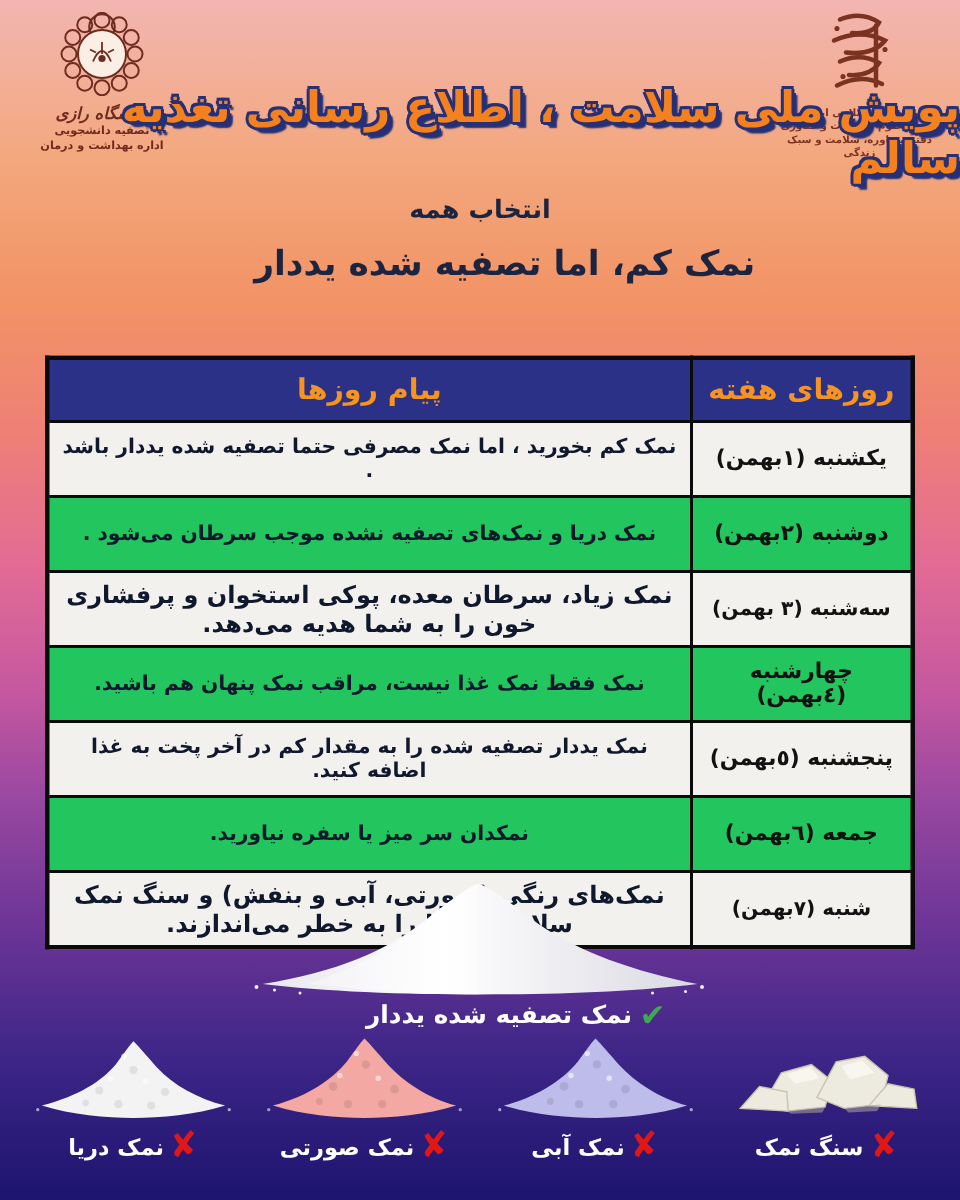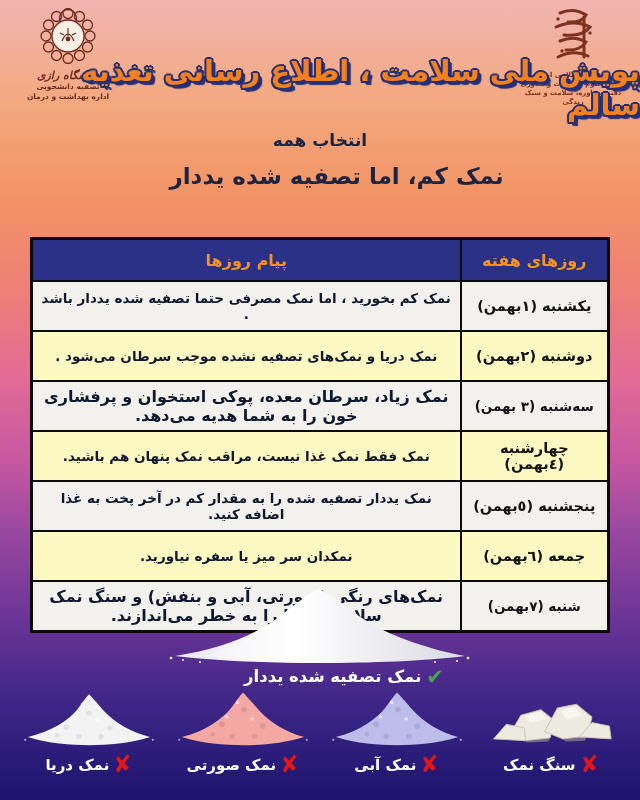--- a/index.html
+++ b/index.html
@@ -32,27 +32,27 @@
   .subtitle .l1 { font-size:17px; font-weight:bold; margin-bottom:13px; }
   .subtitle .l2 { font-size:23px; font-weight:bold;padding-left:33px; }
 
   
   table.salt-table {
     position:absolute; top:237px; left:30px; width:580px;
     border-collapse:collapse; direction:rtl; table-layout:fixed;
     border:3px solid #0a0a0a; background:#f2f1ee;
   }
   .salt-table th, .salt-table td { border:2.5px solid #0a0a0a; text-align:center; vertical-align:middle; }
-  .salt-table thead th { background:#2b3187; color:#f7941d; font-size:16px; font-weight:bold; height:38px; }
+  .salt-table thead th { background:#2b3187; color:#f7941d; font-size:19px; font-weight:bold; height:38px; }
   .salt-table col.daycol { width:148px; }
   .salt-table td { height:40px; padding:4px 6px; }
   .salt-table td.day { font-size:14.5px; font-weight:bold; color:#121212; }
   .salt-table td.msg { font-size:13.5px; font-weight:bold; color:#10182e; }
   .salt-table tr.r-odd td { background:#f2f1ee; }
-  .salt-table tr.r-even td { background:#fef9c3; }
+  .salt-table tr.r-even td { background:#22c55e; }
   .salt-table tr.small td.msg { font-size:16px; }
   .salt-table tr.small td.day { font-size:13.5px; }
 
   
   .good-pile { position:absolute; top:584px; left:165px; width:310px; height:80px; }
   .good-label {
     position:absolute; top:665px; left:0; right:0; text-align:center; direction:rtl;
     color:#ffffff; font-weight:bold; font-size:16.5px;padding-left:48px;
   }
   .check-glyph { color:#41a751; font-size:21px; font-weight:bold; vertical-align:-2px; margin-left:5px; }

